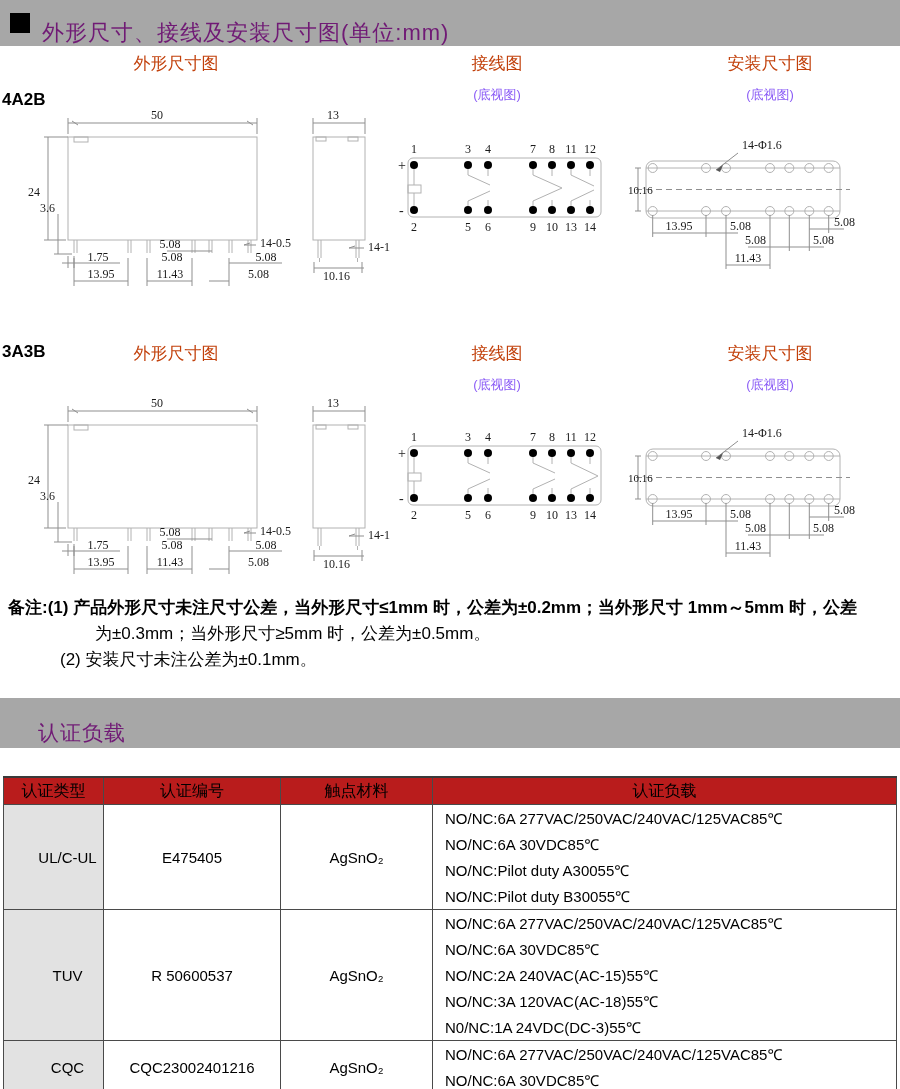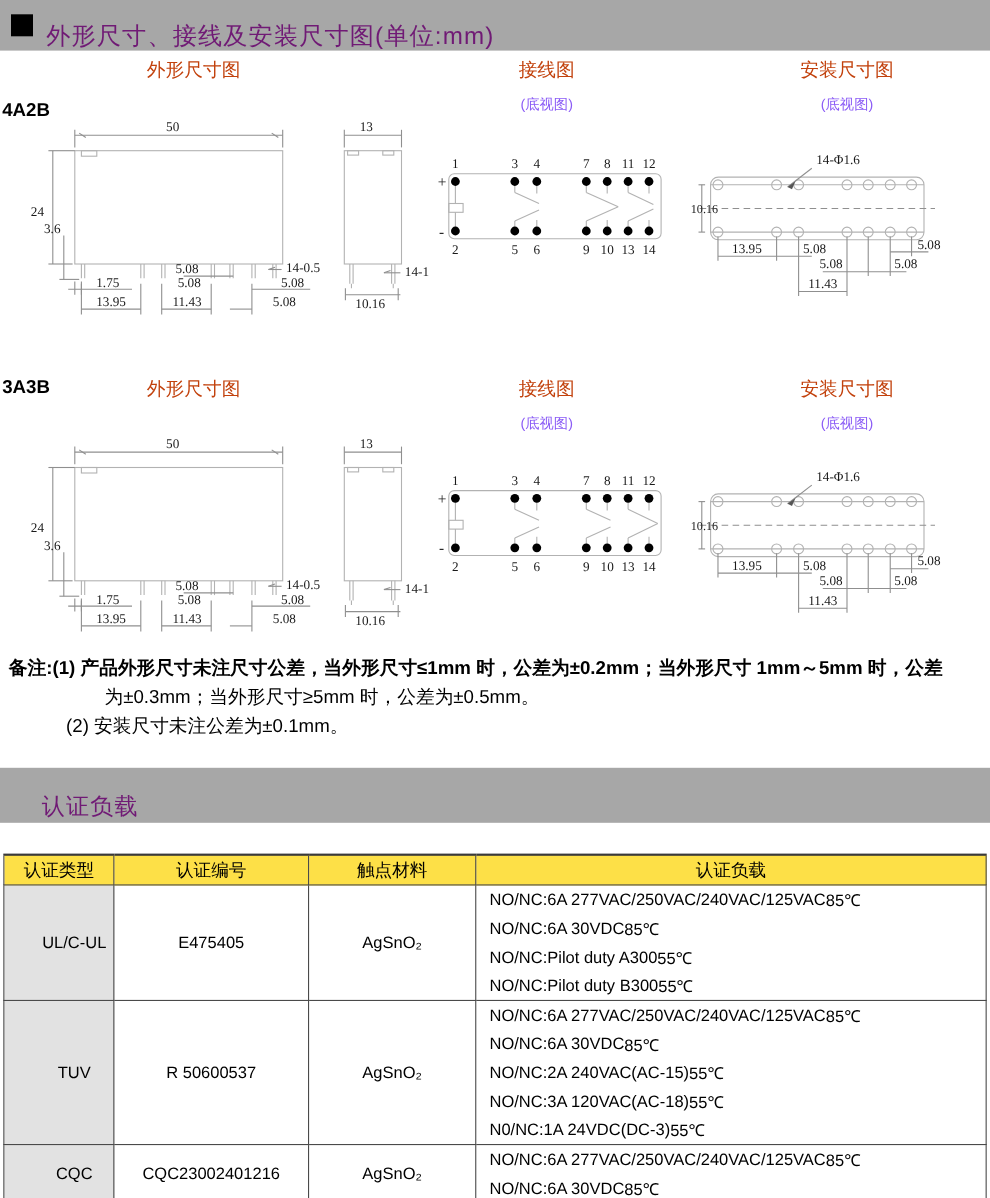--- a/index.html
+++ b/index.html
@@ -19,21 +19,21 @@
   svg{position:absolute;overflow:visible;}
   svg text{font-family:"Liberation Serif",serif;font-size:12px;fill:#1a1a1a;}
   .ln{stroke:#b2b2b2;stroke-width:1;fill:none;}
   .dln{stroke:#8f8f8f;stroke-width:1;fill:none;}
   .dot{fill:#000;}
   
   .note-line{position:absolute;font-size:17px;color:#000;white-space:nowrap;}
   
   table.cert{position:absolute;left:3px;top:776px;width:894px;border-collapse:collapse;table-layout:fixed;font-size:15px;color:#000;}
   table.cert th,table.cert td{border:1px solid #4a4a4a;padding:0;}
-  table.cert thead th{height:26px;font-weight:normal;font-size:16px;background:#fde047;border-top:2px solid #3a3a3a;}
+  table.cert thead th{height:26px;font-weight:normal;font-size:16px;background:#b91c1c;border-top:2px solid #3a3a3a;}
   table.cert td.typ{background:#e2e2e2;text-align:center;padding-left:28px;}
   table.cert td.num,table.cert td.mat{text-align:center;}
   .loadline{display:flex;justify-content:flex-start;align-items:center;height:26px;padding:0 10px 0 12px;}
   .loadline .t{white-space:nowrap;}
 </style>
 </head>
 <body>
 
 <div class="bar bar1">
   <span class="sq"></span>

